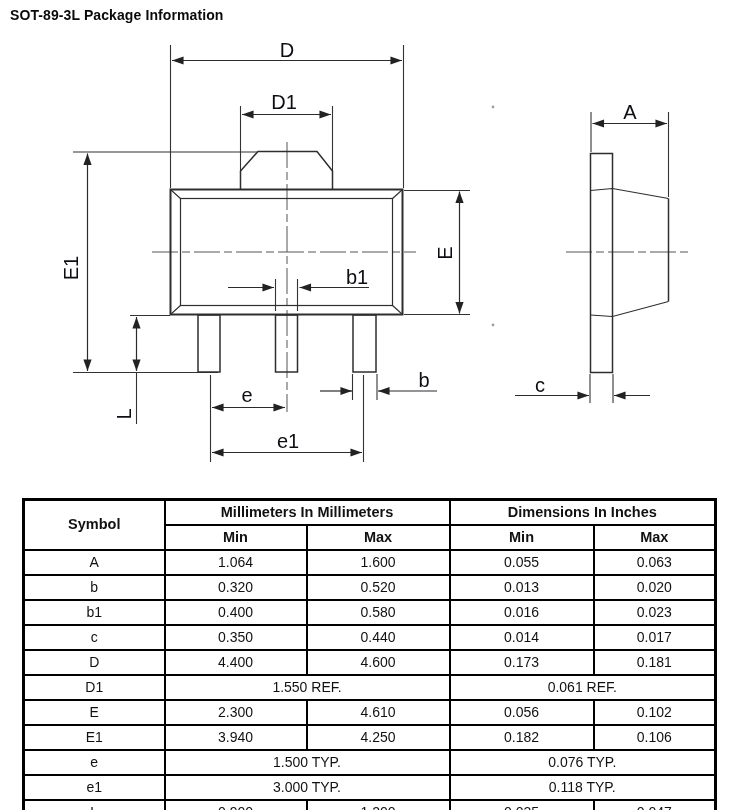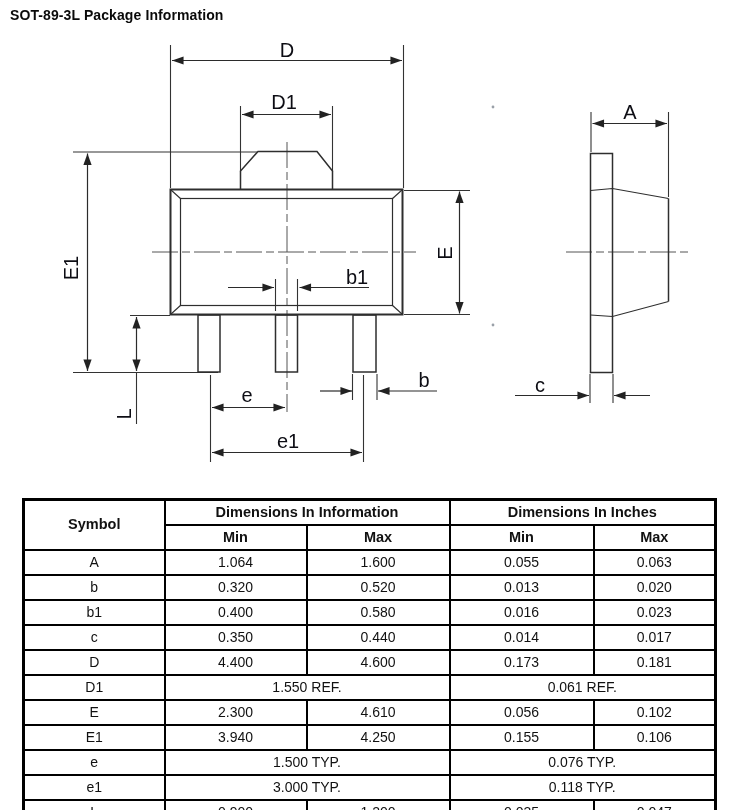--- a/index.html
+++ b/index.html
@@ -153,21 +153,21 @@
     <colgroup>
       <col style="width:141px">
         <col style="width:142px">
         <col style="width:143px">
         <col style="width:144px">
         <col style="width:122px">
     </colgroup>
     <thead>
       <tr class="hrow">
         <th rowspan="2">Symbol</th>
-        <th colspan="2">Dimensions In Information</th>
+        <th colspan="2">Millimeters In Millimeters</th>
         <th colspan="2">Dimensions In Inches</th>
       </tr>
       <tr class="hrow">
         <th>Min</th>
         <th>Max</th>
         <th>Min</th>
         <th>Max</th>
       </tr>
     </thead>
     <tbody>
@@ -215,21 +215,21 @@
         <td>E</td>
         <td>2.300</td>
         <td>4.610</td>
         <td>0.056</td>
         <td>0.102</td>
       </tr>
       <tr>
         <td>E1</td>
         <td>3.940</td>
         <td>4.250</td>
-        <td>0.155</td>
+        <td>0.182</td>
         <td>0.106</td>
       </tr>
       <tr>
         <td>e</td>
         <td colspan="2">1.500 TYP.</td>
         <td colspan="2">0.076 TYP.</td>
       </tr>
       <tr>
         <td>e1</td>
         <td colspan="2">3.000 TYP.</td>

